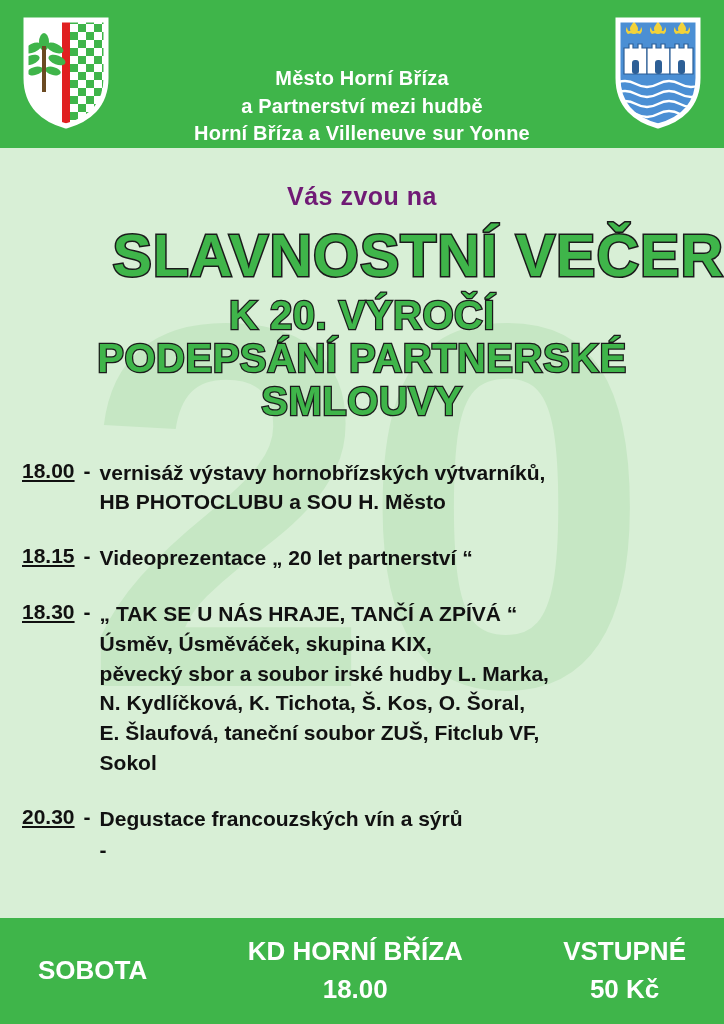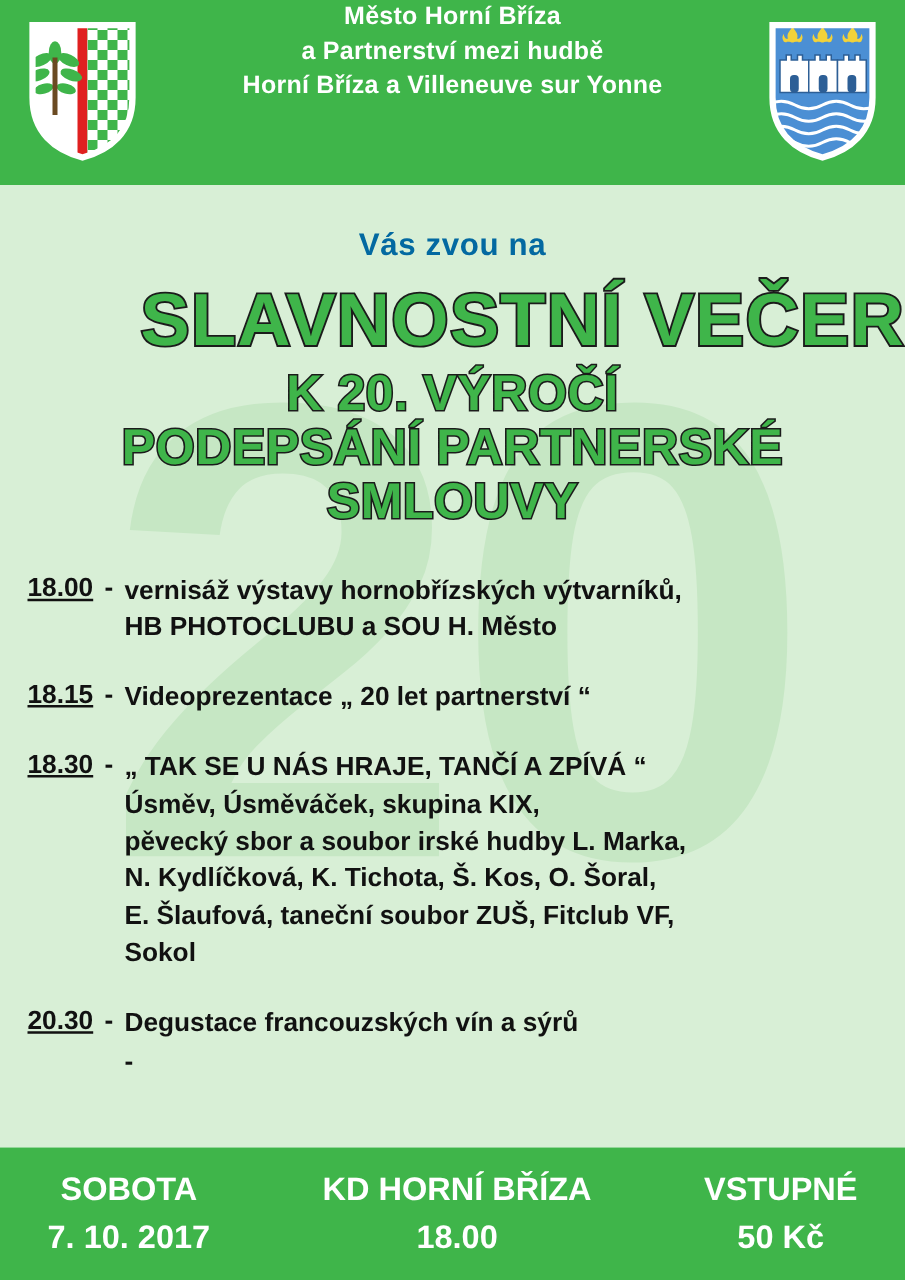--- a/index.html
+++ b/index.html
@@ -22,21 +22,21 @@
   }
 
   
   .header {
     position: absolute;
     left: 0; top: 0;
     width: 724px;
     height: 148px;
     background: #3fb54a;
     display: flex;
-    align-items: flex-start;
+    align-items: flex-end;
     justify-content: center;
   }
   .header-text {
     text-align: center;
     color: #ffffff;
     font-weight: bold;
     font-size: 20px;
     line-height: 1.38;
     letter-spacing: 0.2px;
     z-index: 3;
@@ -84,21 +84,21 @@
     z-index: 0;
   }
   .content {
     position: relative;
     z-index: 2;
   }
   .invite {
     text-align: center;
     font-size: 25px;
     font-weight: bold;
-    color: #0369a1;
+    color: #701a75;
     margin-top: 34px;
     letter-spacing: 0.5px;
   }
   .title-main {
     text-align: right;
     font-size: 59px;
     font-weight: bold;
     color: #3fb54a;
     letter-spacing: 1px;
     margin-top: 16px;
@@ -333,21 +333,20 @@
           </div>
         </div>
 
       </div>
     </div>
   </div>
 
   <div class="footer">
     <div class="foot-col">
       <div>SOBOTA</div>
-      <div>7. 10. 2017</div>
     </div>
     <div class="foot-col">
       <div>KD HORNÍ BŘÍZA</div>
       <div>18.00</div>
     </div>
     <div class="foot-col">
       <div>VSTUPNÉ</div>
       <div>50 Kč</div>
     </div>
   </div>

